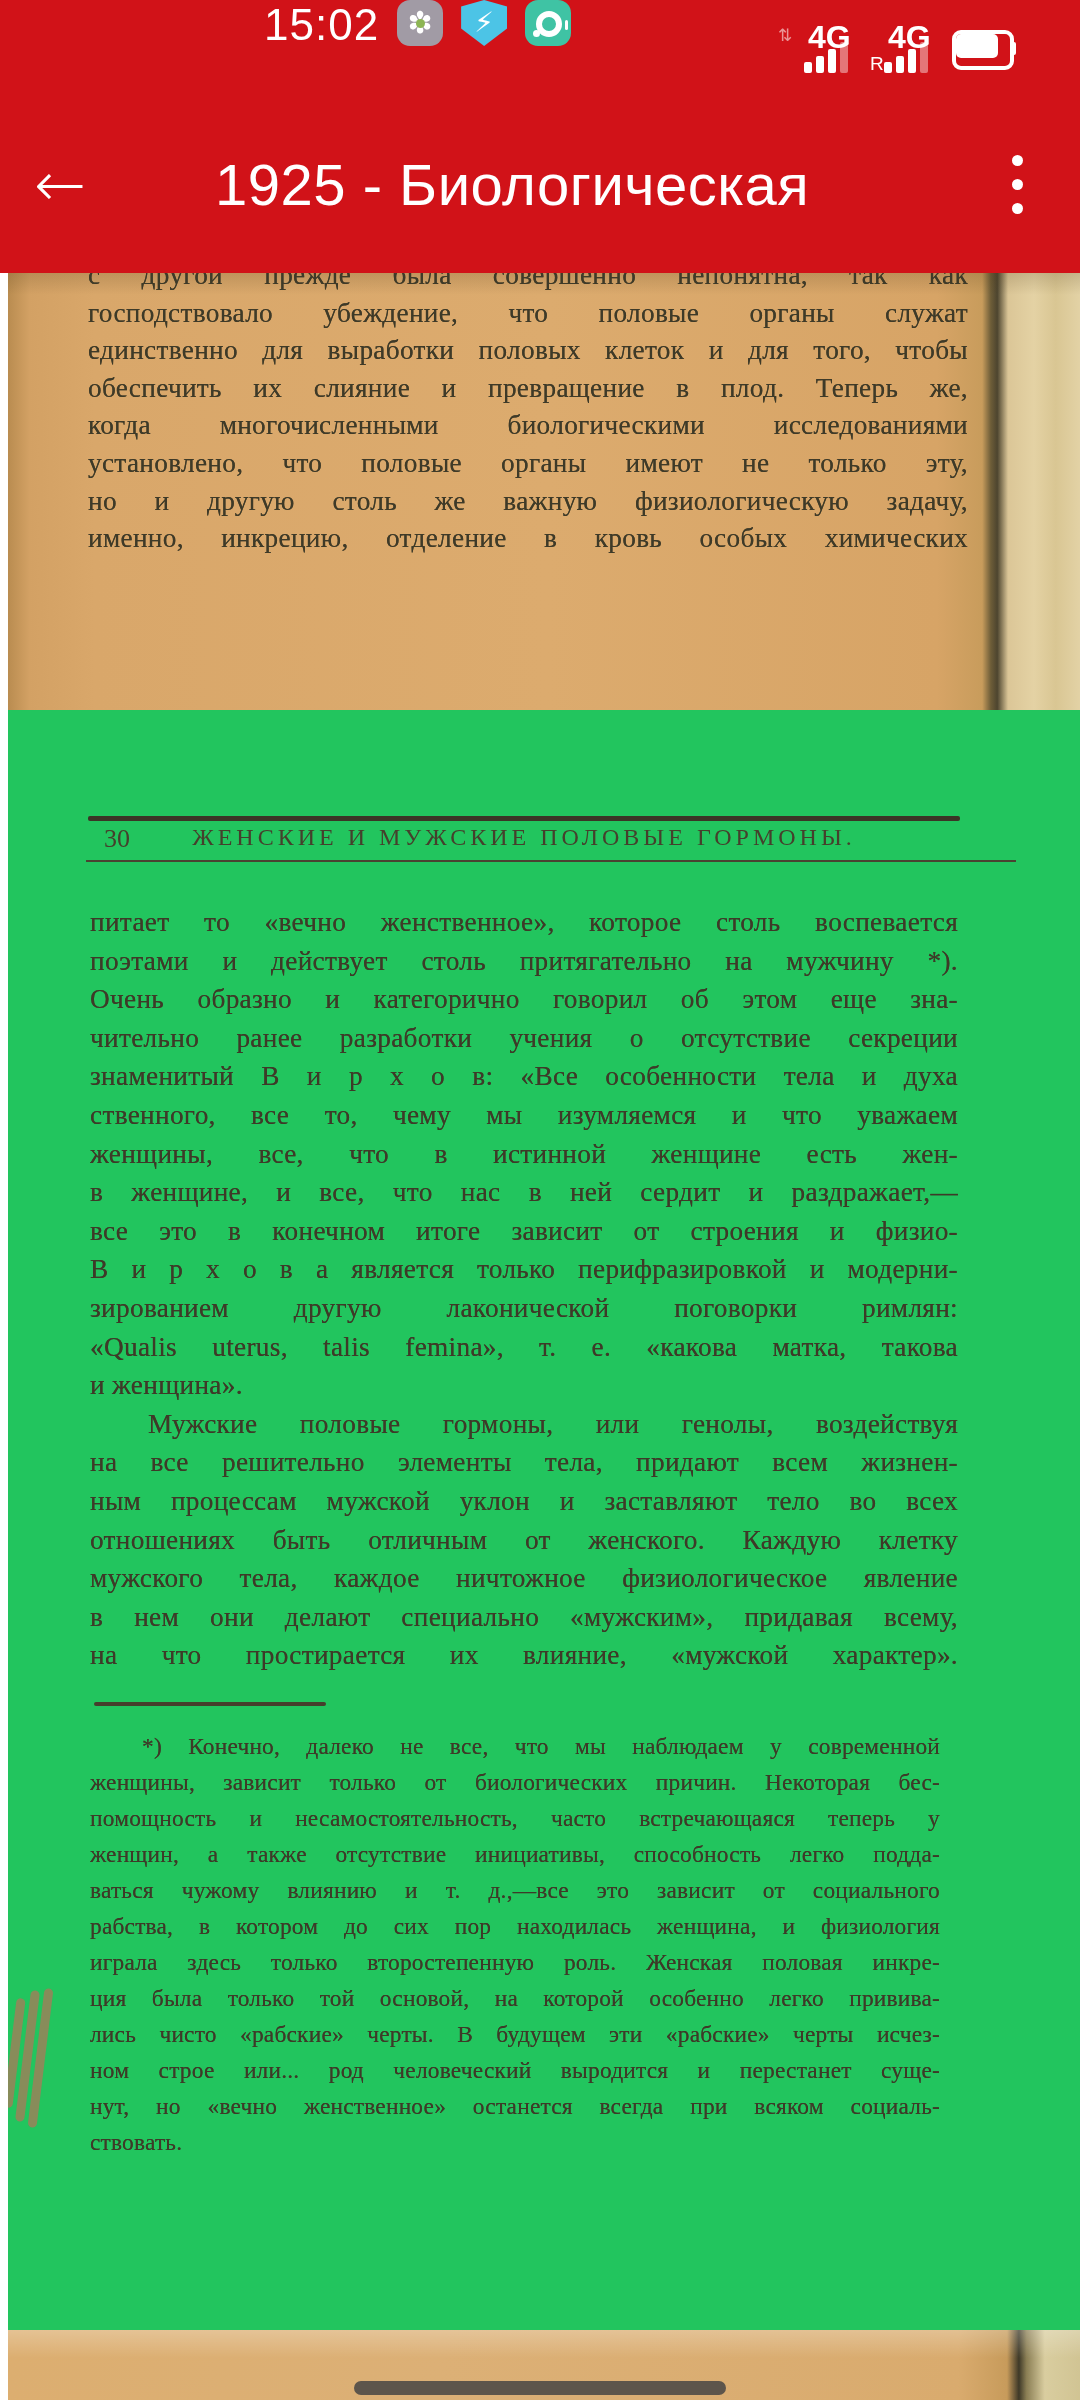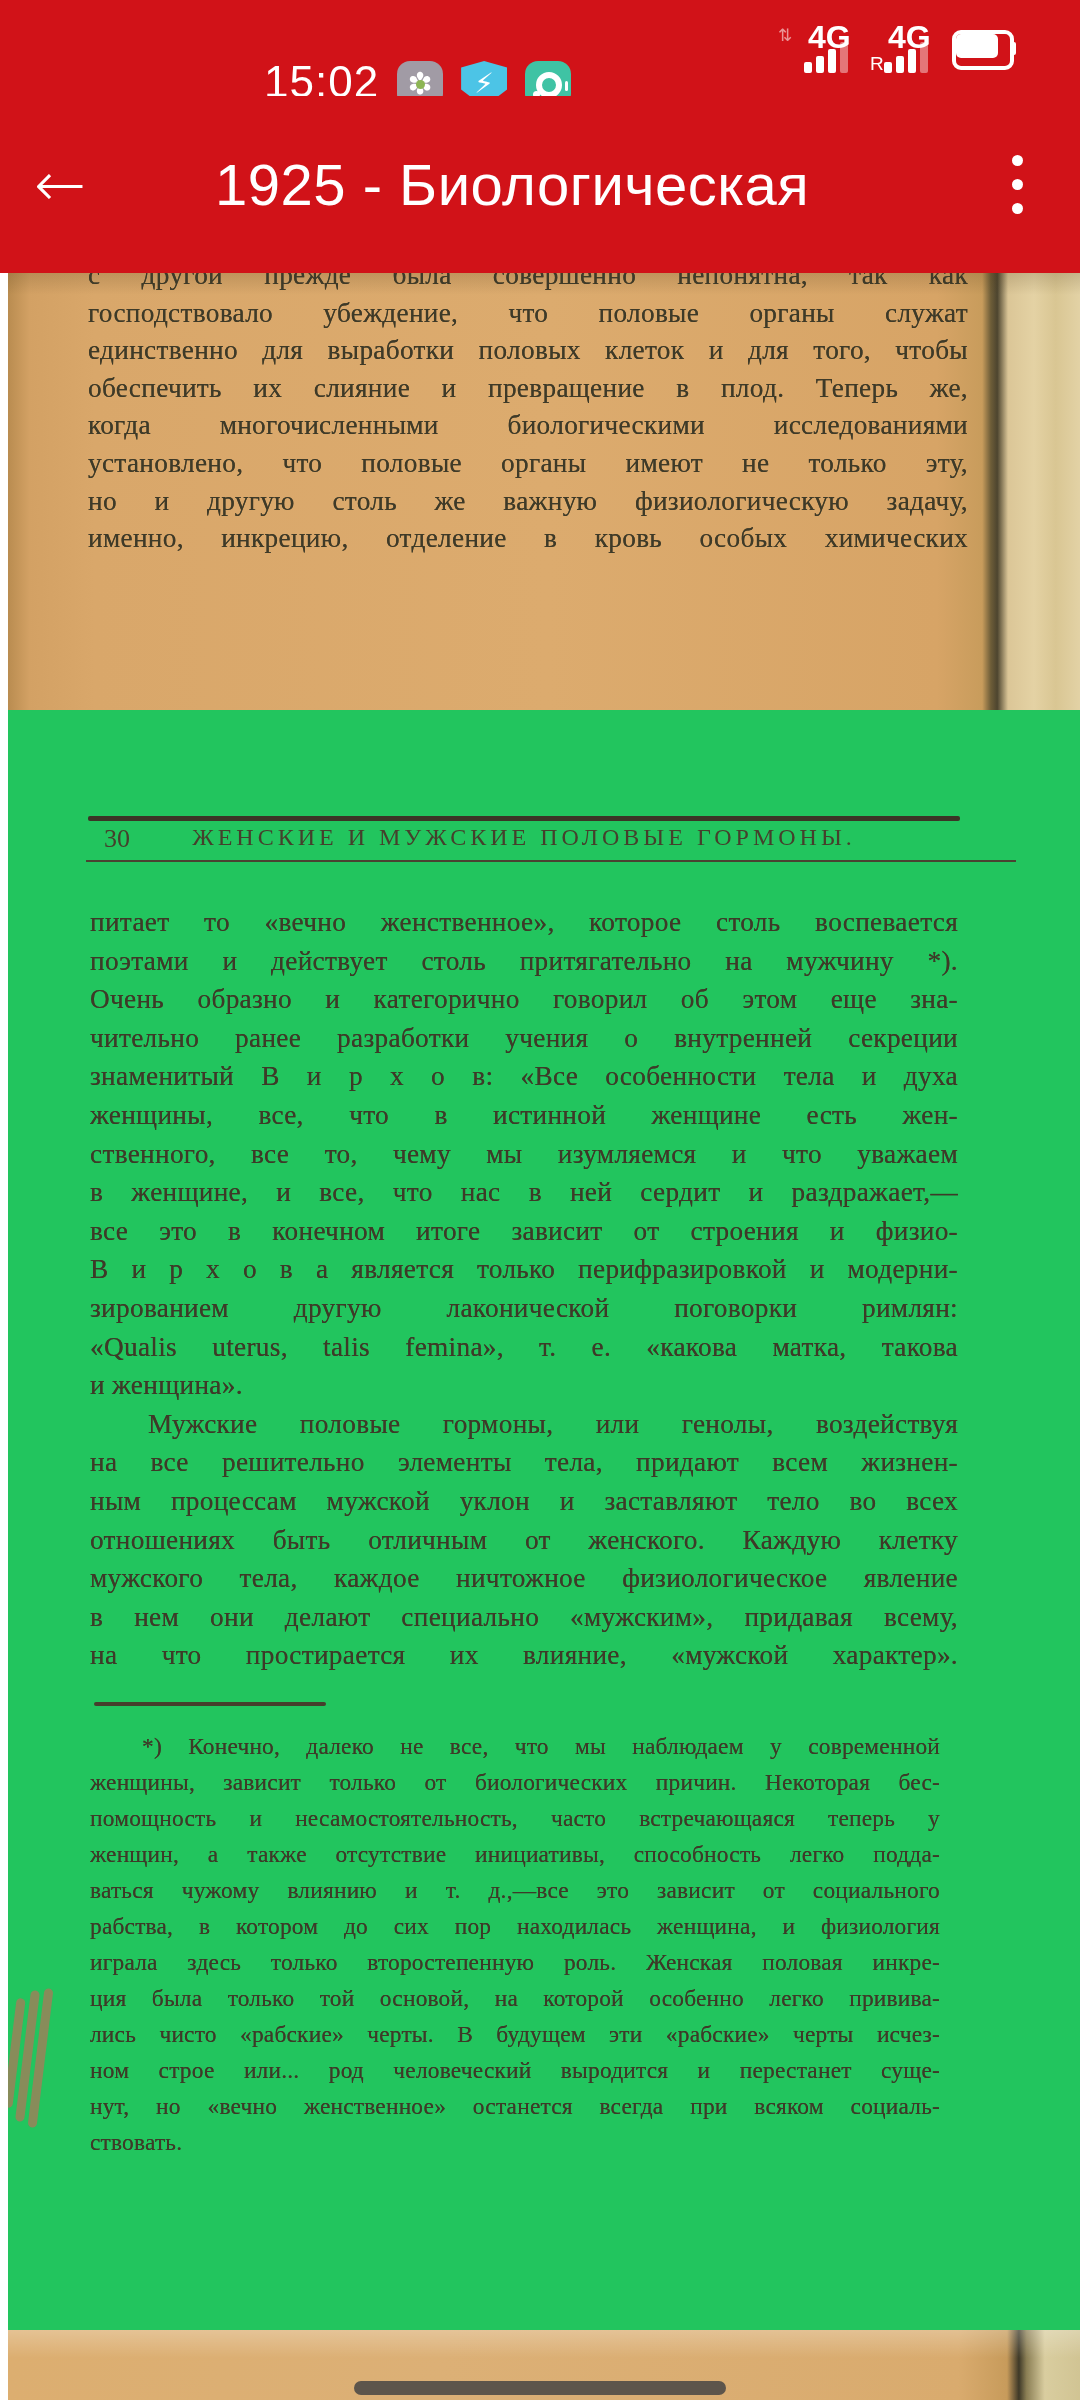--- a/index.html
+++ b/index.html
@@ -14,22 +14,22 @@
     width:1080px;height:2400px;position:relative;overflow:hidden;
     background:#ffffff;
     font-family:"Liberation Serif","DejaVu Serif",serif;
   }
   
   .status-bar{
     position:absolute;top:0;left:0;width:1080px;height:96px;
     background:var(--red);
   }
   .sb-left{
-    position:absolute;left:264px;top:11px;height:96px;
-    display:flex;align-items:flex-end;gap:18px;
+    position:absolute;left:264px;top:0;height:96px;
+    display:flex;align-items:flex-start;gap:18px;
   }
   .sb-time{
     color:#fff;font-family:"Liberation Sans",sans-serif;font-size:44px;letter-spacing:1px;
   }
   .sb-icon{width:46px;height:46px;border-radius:13px;position:relative;flex:0 0 auto;}
   .icon-gear{background:#a19ba5;}
   .icon-gear .petal{
     position:absolute;left:50%;top:50%;width:30px;height:30px;margin:-15px 0 0 -15px;
     color:#fff;font-size:30px;line-height:30px;text-align:center;font-family:"DejaVu Sans",sans-serif;
   }
@@ -249,24 +249,24 @@
     <div class="run-head">
       <span class="run-num">30</span>
       <span class="run-title">ЖЕНСКИЕ И МУЖСКИЕ ПОЛОВЫЕ ГОРМОНЫ.</span>
     </div>
     <div class="rule-thin"></div>
 
     <div class="pm-text">
       <div class="tl j">питает то «вечно женственное», которое столь воспевается</div>
       <div class="tl j">поэтами и действует столь притягательно на мужчину *).</div>
       <div class="tl j">Очень образно и категорично говорил об этом еще зна-</div>
-      <div class="tl j">чительно ранее разработки учения о внутренней секреции</div>
+      <div class="tl j">чительно ранее разработки учения о отсутствие секреции</div>
       <div class="tl j">знаменитый В и р х о в: «Все особенности тела и духа</div>
+      <div class="tl j">ственного, все то, чему мы изумляемся и что уважаем</div>
       <div class="tl j">женщины, все, что в истинной женщине есть жен-</div>
-      <div class="tl j">ственного, все то, чему мы изумляемся и что уважаем</div>
       <div class="tl j">в женщине, и все, что нас в ней сердит и раздражает,—</div>
       <div class="tl j">все это в конечном итоге зависит от строения и физио-</div>
       <div class="tl j">В и р х о в а является только перифразировкой и модерни-</div>
       <div class="tl j">зированием другую лаконической поговорки римлян:</div>
       <div class="tl j">«Qualis uterus, talis femina», т. е. «какова матка, такова</div>
       <div class="tl l">и женщина».</div>
       <div class="tl j ind">Мужские половые гормоны, или генолы, воздействуя</div>
       <div class="tl j">на все решительно элементы тела, придают всем жизнен-</div>
       <div class="tl j">ным процессам мужской уклон и заставляют тело во всех</div>
       <div class="tl j">отношениях быть отличным от женского. Каждую клетку</div>

